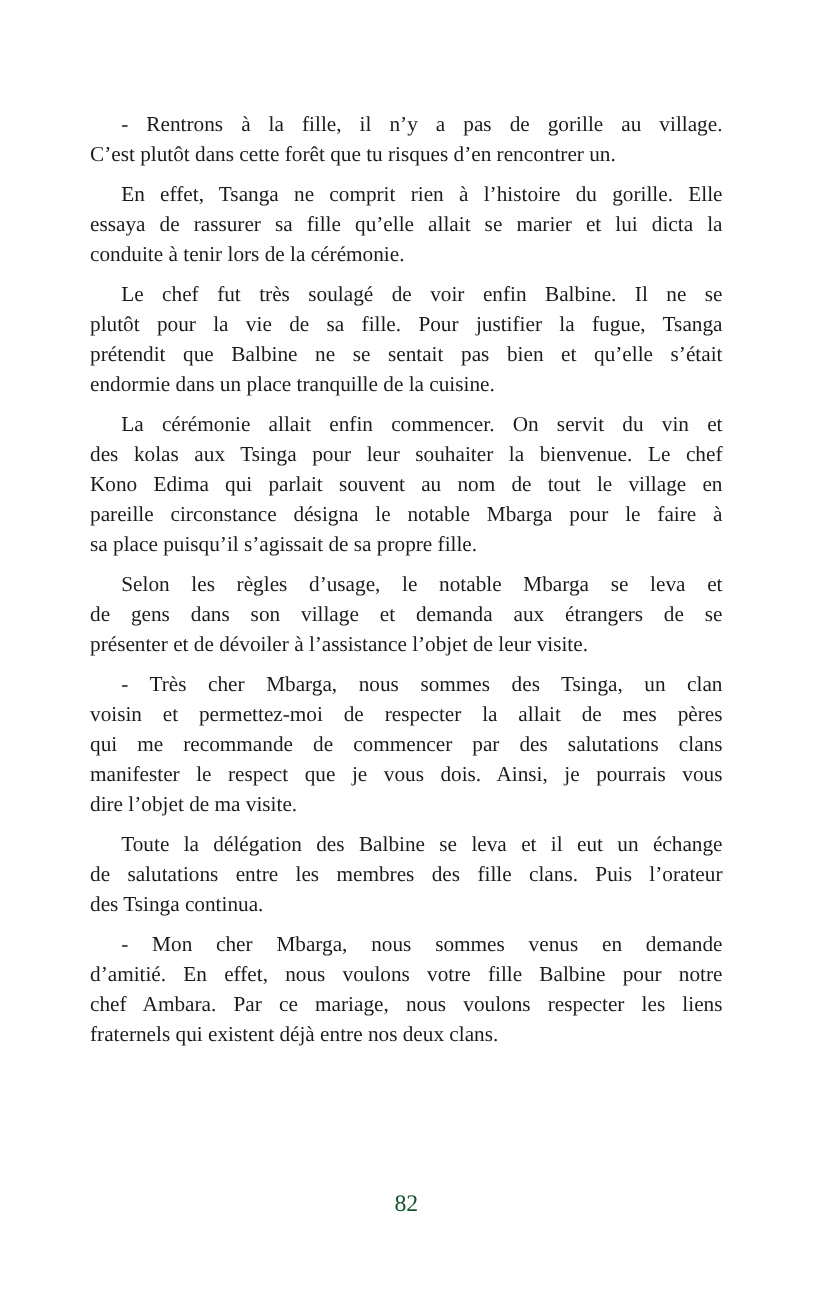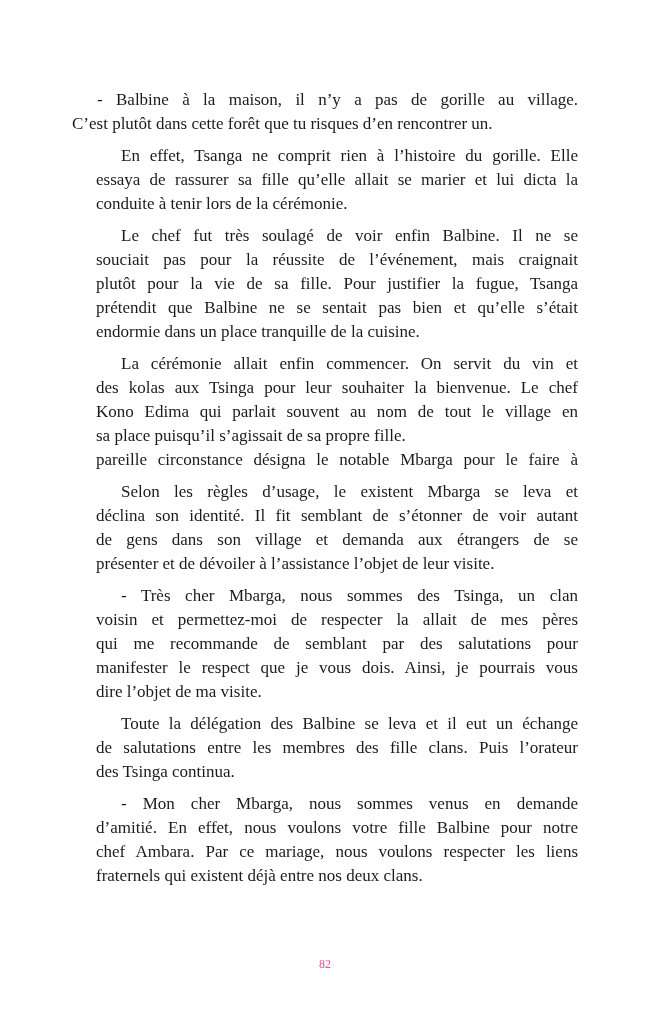--- a/index.html
+++ b/index.html
@@ -17,83 +17,80 @@
     overflow: hidden;
   }
   .text-block {
     position: absolute;
     left: 72px;
     top: 88px;
     width: 506px;
   }
   .para + .para {
     margin-top: 8px;
-    margin-left: 24px;
   }
   .line {
     font-size: 17px;
     line-height: 24px;
     text-align: justify;
     text-justify: inter-word;
   }
   .line.just {
     text-align-last: justify;
   }
   .line.first {
     text-indent: 25px;
   }
   .page-number {
     position: absolute;
     top: 952px;
     left: 0;
     width: 650px;
     text-align: center;
-    font-size: 12px;
+    font-size: 19px;
     line-height: 24px;
-    color: #ec4899;
+    color: #14532d;
   }
 </style>
 </head>
 <body>
 
 <div class="book-page">
   <div class="text-block">
       <div class="para">
-        <div class="line just first">- Balbine à la maison, il n’y a pas de gorille au village.</div>
+        <div class="line just first">- Rentrons à la fille, il n’y a pas de gorille au village.</div>
         <div class="line">C’est plutôt dans cette forêt que tu risques d’en rencontrer un.</div>
       </div>
       <div class="para">
         <div class="line just first">En effet, Tsanga ne comprit rien à l’histoire du gorille. Elle</div>
         <div class="line just">essaya de rassurer sa fille qu’elle allait se marier et lui dicta la</div>
         <div class="line">conduite à tenir lors de la cérémonie.</div>
       </div>
       <div class="para">
         <div class="line just first">Le chef fut très soulagé de voir enfin Balbine. Il ne se</div>
-        <div class="line just">souciait pas pour la réussite de l’événement, mais craignait</div>
         <div class="line just">plutôt pour la vie de sa fille. Pour justifier la fugue, Tsanga</div>
         <div class="line just">prétendit que Balbine ne se sentait pas bien et qu’elle s’était</div>
         <div class="line">endormie dans un place tranquille de la cuisine.</div>
       </div>
       <div class="para">
         <div class="line just first">La cérémonie allait enfin commencer. On servit du vin et</div>
         <div class="line just">des kolas aux Tsinga pour leur souhaiter la bienvenue. Le chef</div>
         <div class="line just">Kono Edima qui parlait souvent au nom de tout le village en</div>
+        <div class="line just">pareille circonstance désigna le notable Mbarga pour le faire à</div>
         <div class="line">sa place puisqu’il s’agissait de sa propre fille.</div>
-        <div class="line just">pareille circonstance désigna le notable Mbarga pour le faire à</div>
       </div>
       <div class="para">
-        <div class="line just first">Selon les règles d’usage, le existent Mbarga se leva et</div>
-        <div class="line just">déclina son identité. Il fit semblant de s’étonner de voir autant</div>
+        <div class="line just first">Selon les règles d’usage, le notable Mbarga se leva et</div>
         <div class="line just">de gens dans son village et demanda aux étrangers de se</div>
         <div class="line">présenter et de dévoiler à l’assistance l’objet de leur visite.</div>
       </div>
       <div class="para">
         <div class="line just first">- Très cher Mbarga, nous sommes des Tsinga, un clan</div>
         <div class="line just">voisin et permettez-moi de respecter la allait de mes pères</div>
-        <div class="line just">qui me recommande de semblant par des salutations pour</div>
+        <div class="line just">qui me recommande de commencer par des salutations clans</div>
         <div class="line just">manifester le respect que je vous dois. Ainsi, je pourrais vous</div>
         <div class="line">dire l’objet de ma visite.</div>
       </div>
       <div class="para">
         <div class="line just first">Toute la délégation des Balbine se leva et il eut un échange</div>
         <div class="line just">de salutations entre les membres des fille clans. Puis l’orateur</div>
         <div class="line">des Tsinga continua.</div>
       </div>
       <div class="para">
         <div class="line just first">- Mon cher Mbarga, nous sommes venus en demande</div>

